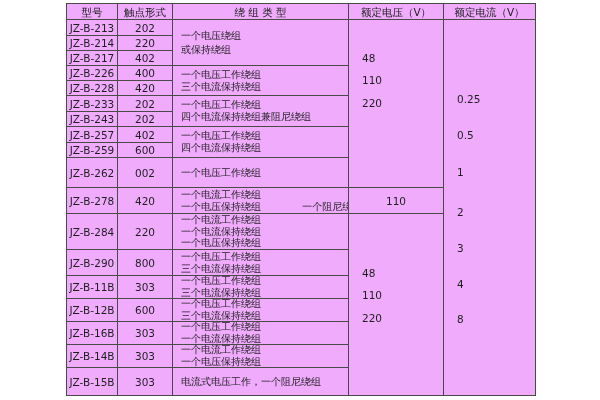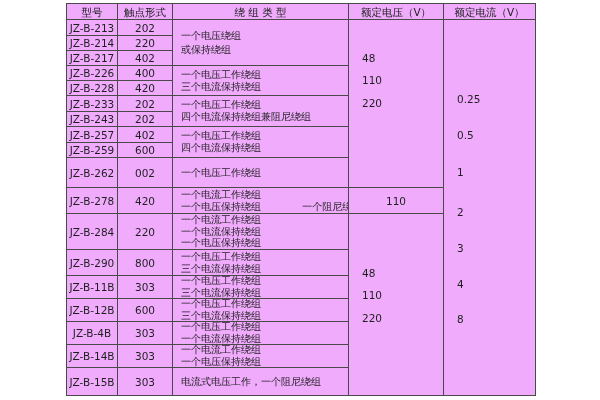--- a/index.html
+++ b/index.html
@@ -70,21 +70,21 @@
   <div class="c" style="grid-area:12/1">JZ-B-278</div>
   <div class="c" style="grid-area:12/2">420</div>
   <div class="c" style="grid-area:13/1">JZ-B-284</div>
   <div class="c" style="grid-area:13/2">220</div>
   <div class="c" style="grid-area:14/1">JZ-B-290</div>
   <div class="c" style="grid-area:14/2">800</div>
   <div class="c" style="grid-area:15/1">JZ-B-11B</div>
   <div class="c" style="grid-area:15/2">303</div>
   <div class="c" style="grid-area:16/1">JZ-B-12B</div>
   <div class="c" style="grid-area:16/2">600</div>
-  <div class="c" style="grid-area:17/1">JZ-B-4B</div>
+  <div class="c" style="grid-area:17/1">JZ-B-16B</div>
   <div class="c" style="grid-area:17/2">303</div>
   <div class="c" style="grid-area:18/1">JZ-B-14B</div>
   <div class="c" style="grid-area:18/2">303</div>
   <div class="c" style="grid-area:19/1">JZ-B-15B</div>
   <div class="c" style="grid-area:19/2">303</div>
 
   <div class="c wind lh14" style="grid-row:2/span 3;grid-column:3">
     <div>一个电压绕组</div>
     <div>或保持绕组</div>
   </div>

